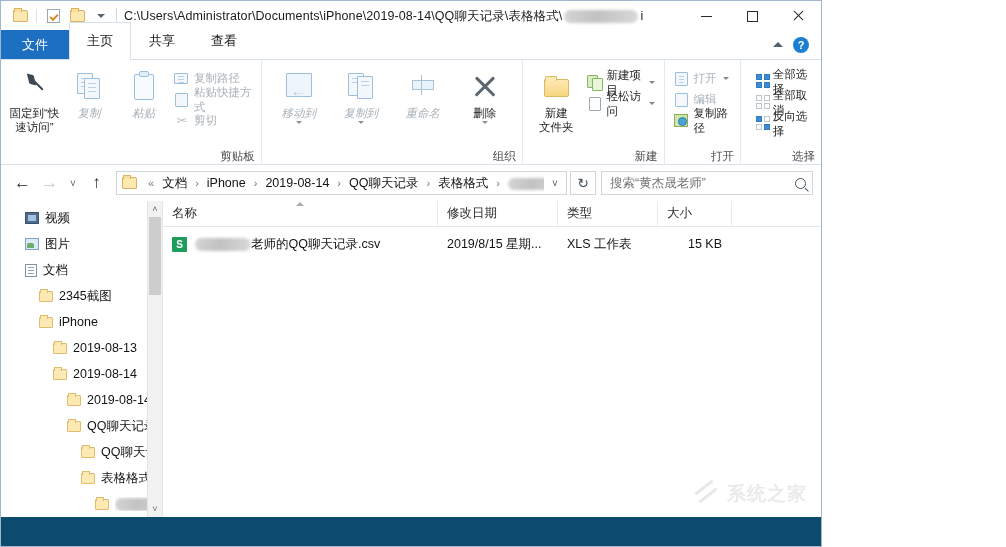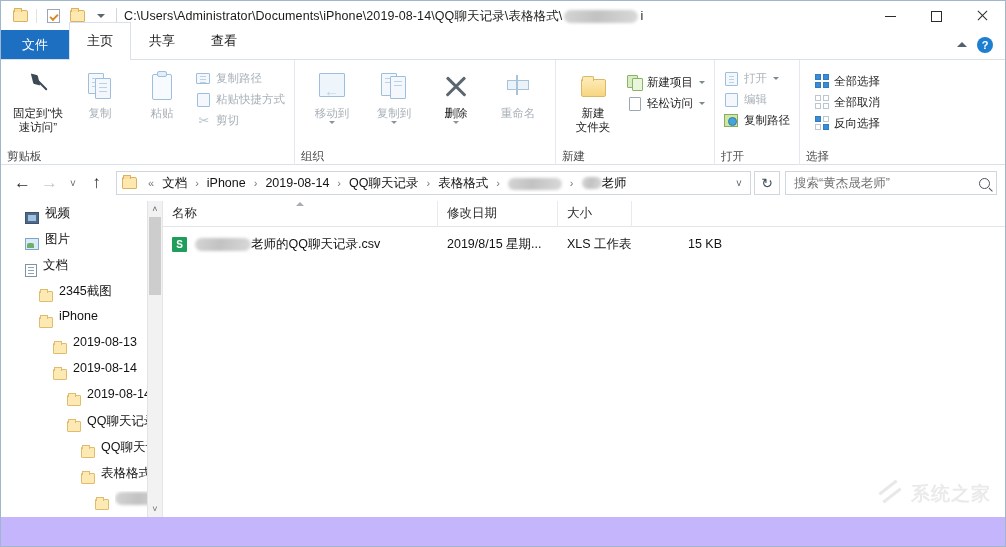--- a/index.html
+++ b/index.html
@@ -6,22 +6,22 @@
   html, body {
     margin: 0; padding: 0;
     width: 1006px; height: 547px;
     overflow: hidden;
     background: #ffffff;
     font-family: "Liberation Sans", "DejaVu Sans", sans-serif;
     -webkit-font-smoothing: antialiased;
   }
   #app {
     position: relative;
-    width: 1006px; height: 547px;
-    background: #c4b5fd;
+    width: 822px; height: 547px;
+    background: #0c4a6e;
     border: 1px solid #9fb6cd;
     overflow: hidden;
   }
 
   
   .titlebar {
     position: absolute; top: 0; left: 0; right: 0; height: 30px;
     background: #ffffff;
     display: flex; align-items: center;
   }
@@ -133,32 +133,32 @@
     display:flex;
   }
   .rgroup {
     height:105px; position:relative;
     display:flex; flex-direction:column;
     padding: 4px 6px 0 6px;
     border-right:1px solid #e4e9ee;
   }
   .rgroup-body { flex:1; display:flex; align-items:flex-start; }
   .rgroup-title {
-    height:18px; text-align:left; font-size:11.5px; color:#4a4a4a;
+    height:18px; text-align:right; font-size:11.5px; color:#4a4a4a;
     line-height:18px;
   }
   .bigbtn {
     width:62px; display:flex; flex-direction:column; align-items:center;
     padding-top:6px; cursor:default;
   }
   .bigbtn .lbl {
     font-size:11.5px; color:#1f1f1f; text-align:center; line-height:14px;
     margin-top:4px;
   }
-  .bigbtn.dim .lbl { color:#a8b0b8; }
+  .bigbtn.dim .lbl { color:#a8b0b8;font-style:italic; }
   .bigbtn .sub-caret {
     width:0;height:0;border-left:3px solid transparent;
     border-right:3px solid transparent;border-top:3px solid #8a949d;
     margin-top:1px;
   }
   .icon32 { width:32px; height:32px; position:relative; }
   .smallrow {
     display:flex; align-items:center; gap:4px; height:21px;
     font-size:11.5px; color:#1f1f1f; padding:0 3px; cursor:default;
   }
@@ -307,21 +307,21 @@
     position:absolute; top:200px; left:0; right:0; bottom:29px;
     display:flex;
   }
   .navpane {
     width:162px; background:#ffffff; position:relative;
     border-right:1px solid #e6e6e6;
     overflow:hidden;
   }
   .treelist { padding-top:4px; }
   .tnode {
-    height:26px; display:flex; 
+    height:26px; display:flex; align-items:center;
     font-size:12.5px; color:#131313; white-space:nowrap;
     padding-right:4px;
   }
   .tnode .ti { flex:none; margin-right:6px; display:flex; align-items:center; }
   .tnode .tlabel { overflow:hidden; }
   .f-ico {
     width:14px;height:11px;background:#fde9b4;border:1px solid #dfbd6d;
     position:relative;border-radius:0 1px 1px 1px;
   }
   .f-ico::before {
@@ -553,31 +553,31 @@
                 <i style="top:8px"></i>
               </span>
             <span class="ic-doc" style="left:12px;top:6px;width:16px;height:23px;">
                 <i style="top:4px"></i>
                 <i style="top:8px"></i>
               </span>
           </span>
           <span class="lbl">复制到</span>
           <span class="sub-caret"></span>
         </div>
-        <div class="bigbtn">
-          <span class="icon32 ic-x"></span>
-          <span class="lbl">删除</span>
-          <span class="sub-caret"></span>
-        </div>
         <div class="bigbtn dim">
           <span class="icon32">
             <span style="position:absolute;left:5px;top:10px;width:22px;height:10px;border:1.5px solid #a9c3d8;background:#eaf3fa;"></span>
             <span style="position:absolute;left:14px;top:5px;width:1.5px;height:20px;background:#a9c3d8;"></span>
           </span>
           <span class="lbl">重命名</span>
+        </div>
+        <div class="bigbtn">
+          <span class="icon32 ic-x"></span>
+          <span class="lbl">删除</span>
+          <span class="sub-caret"></span>
         </div>
       </div>
       <div class="rgroup-title">组织</div>
     </div>
 
     <div class="rgroup">
       <div class="rgroup-body">
         <div class="bigbtn">
           <span class="icon32">
             <span class="ic-folder32"></span>
@@ -810,20 +810,23 @@
 
     <div class="filepane">
       <div class="colhdr">
         <div class="col c-name">
           <span class="sortmark"></span>
           <span>名称</span>
         </div>
         <div class="col c-date">
           <span>修改日期</span>
         </div>
+        <div class="col c-type">
+          <span>类型</span>
+        </div>
         <div class="col c-size">
           <span>大小</span>
         </div>
       </div>
 
       <div class="filerows">
         <div class="frow">
           <div class="fcell name">
             <span class="csv-ico">S</span>
             <span class="blur b-file"></span>

